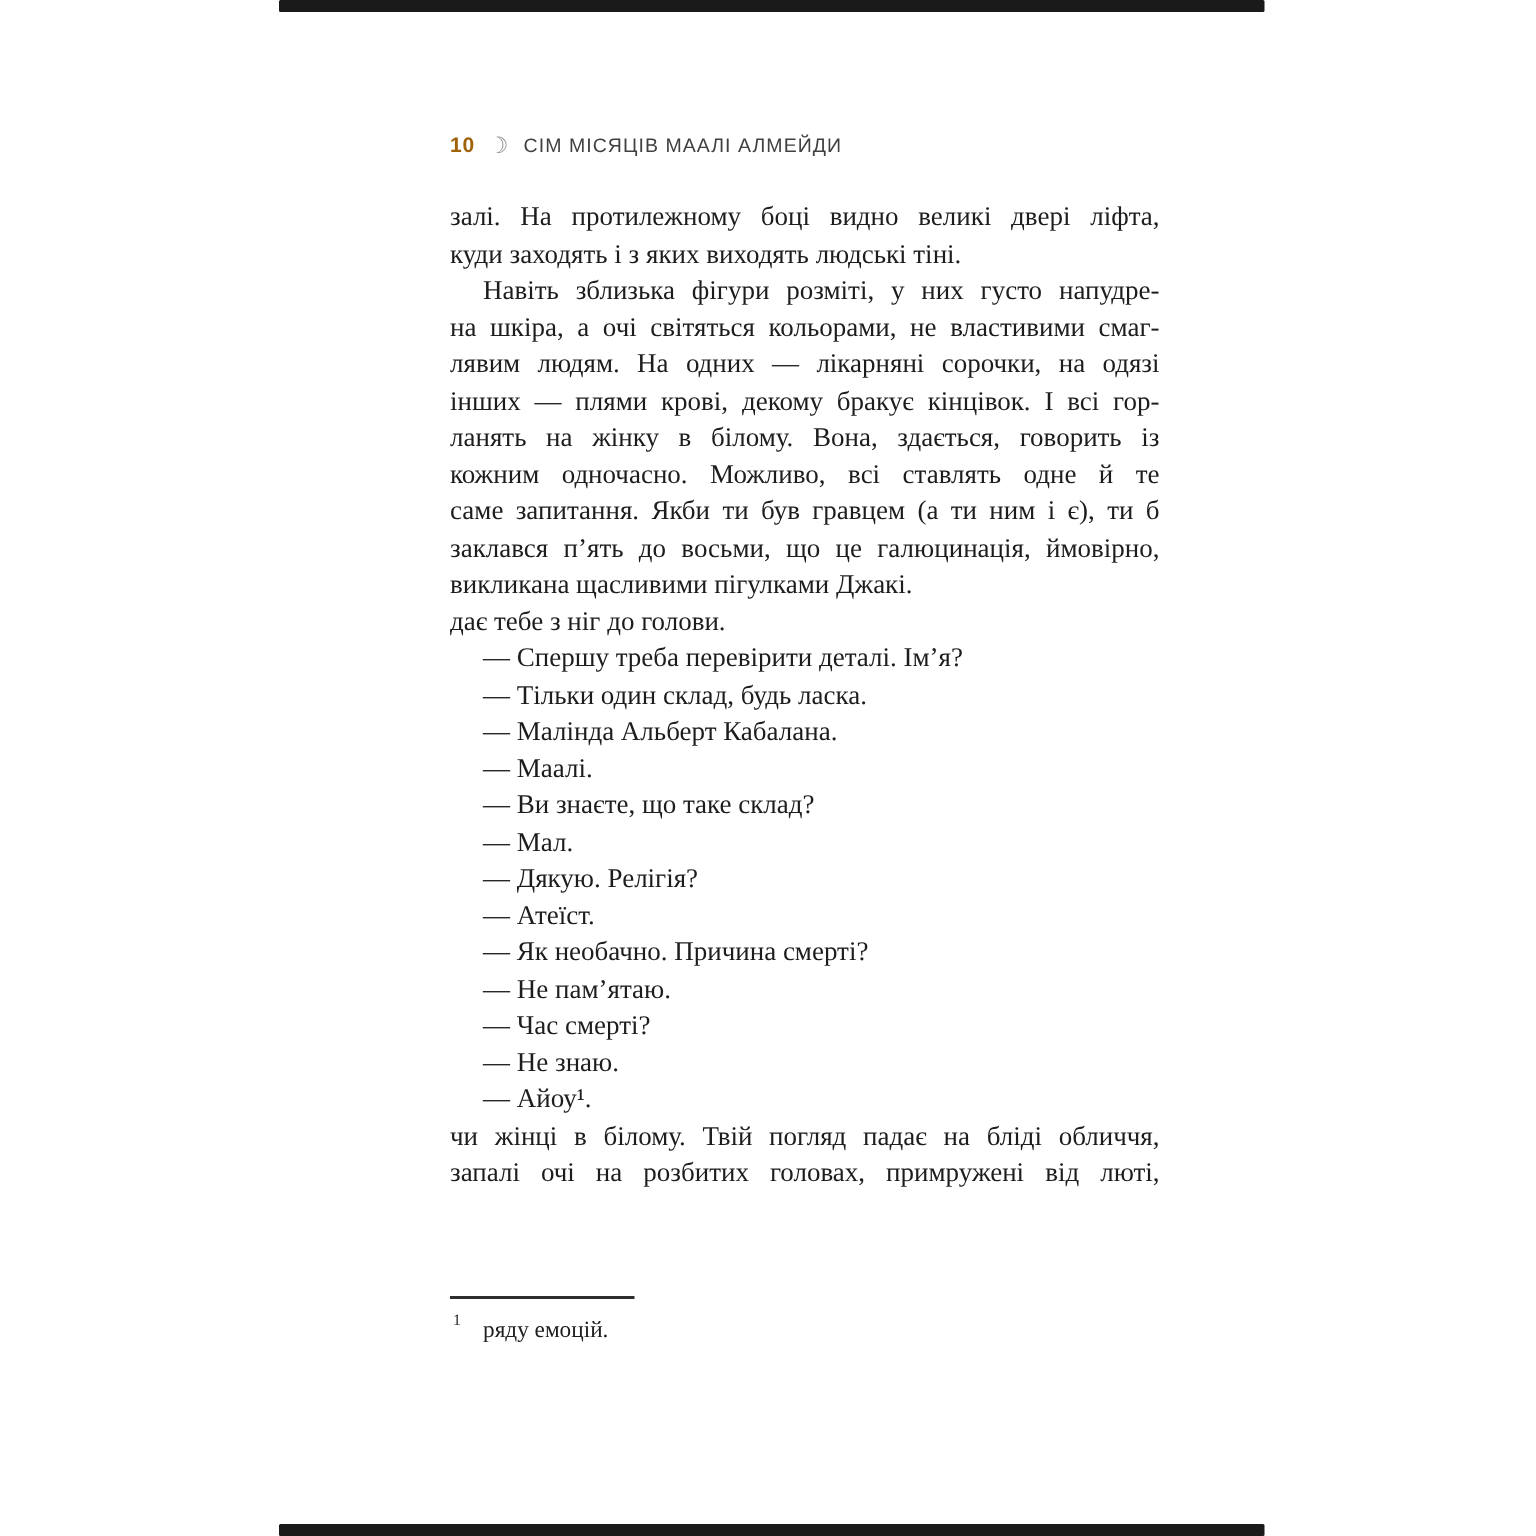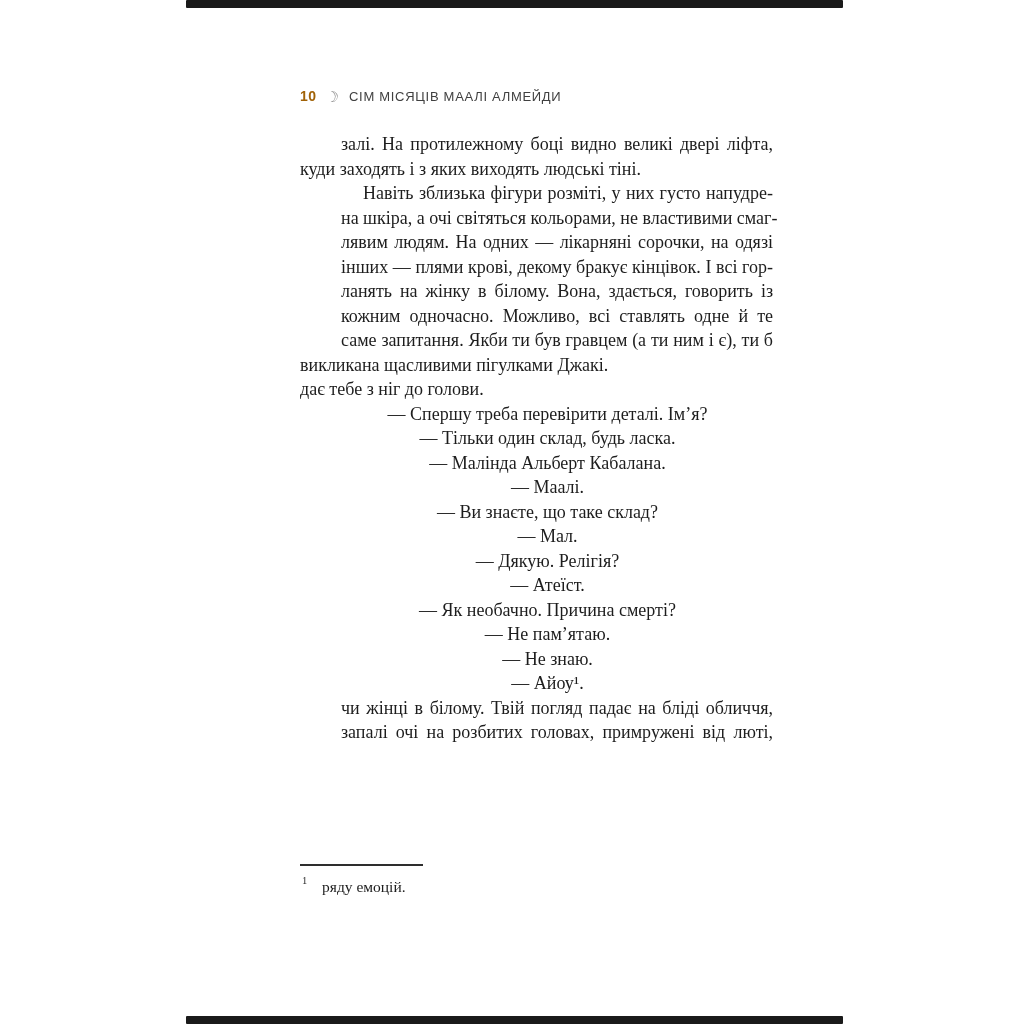--- a/index.html
+++ b/index.html
@@ -58,25 +58,24 @@
     top: 132px;
     width: 473px;
   }
   .line {
     height: 24.5px;
     line-height: 24.5px;
     font-size: 18px;
     white-space: nowrap;
     overflow: visible;
   }
-  .line.indent { text-indent: 22px; text-align: center; }
+  .line.indent { text-indent: 22px; }
   .line.justify {
     text-align: justify;
     text-align-last: justify;
-    margin-left: 41px;
   }
 
   .fn-rule {
     position: absolute;
     left: 300px;
     top: 864px;
     width: 123px;
     height: 2px;
     background: #2e2e2e;
   }
@@ -132,20 +131,21 @@
       <div class="line justify">лявим людям. На одних — лікарняні сорочки, на одязі</div>
 
       <div class="line justify">інших — плями крові, декому бракує кінцівок. І всі гор-</div>
 
       <div class="line justify">ланять на жінку в білому. Вона, здається, говорить із</div>
 
       <div class="line justify">кожним одночасно. Можливо, всі ставлять одне й те</div>
 
       <div class="line justify">саме запитання. Якби ти був гравцем (а ти ним і є), ти б</div>
 
+      <div class="line justify">заклався п’ять до восьми, що це галюцинація, ймовірно,</div>
 
       <div class="line">викликана щасливими пігулками Джакі.</div>
 
 
       <div class="line">дає тебе з ніг до голови.</div>
 
       <div class="line indent">— Спершу треба перевірити деталі. Ім’я?</div>
 
       <div class="line indent">— Тільки один склад, будь ласка.</div>
 
@@ -158,20 +158,21 @@
       <div class="line indent">— Мал.</div>
 
       <div class="line indent">— Дякую. Релігія?</div>
 
       <div class="line indent">— Атеїст.</div>
 
       <div class="line indent">— Як необачно. Причина смерті?</div>
 
       <div class="line indent">— Не пам’ятаю.</div>
 
+      <div class="line indent">— Час смерті?</div>
 
       <div class="line indent">— Не знаю.</div>
 
       <div class="line indent">— Айоу¹.</div>
 
 
       <div class="line justify">чи жінці в білому. Твій погляд падає на бліді обличчя,</div>
 
       <div class="line justify">запалі очі на розбитих головах, примружені від люті,</div>
     </main>

